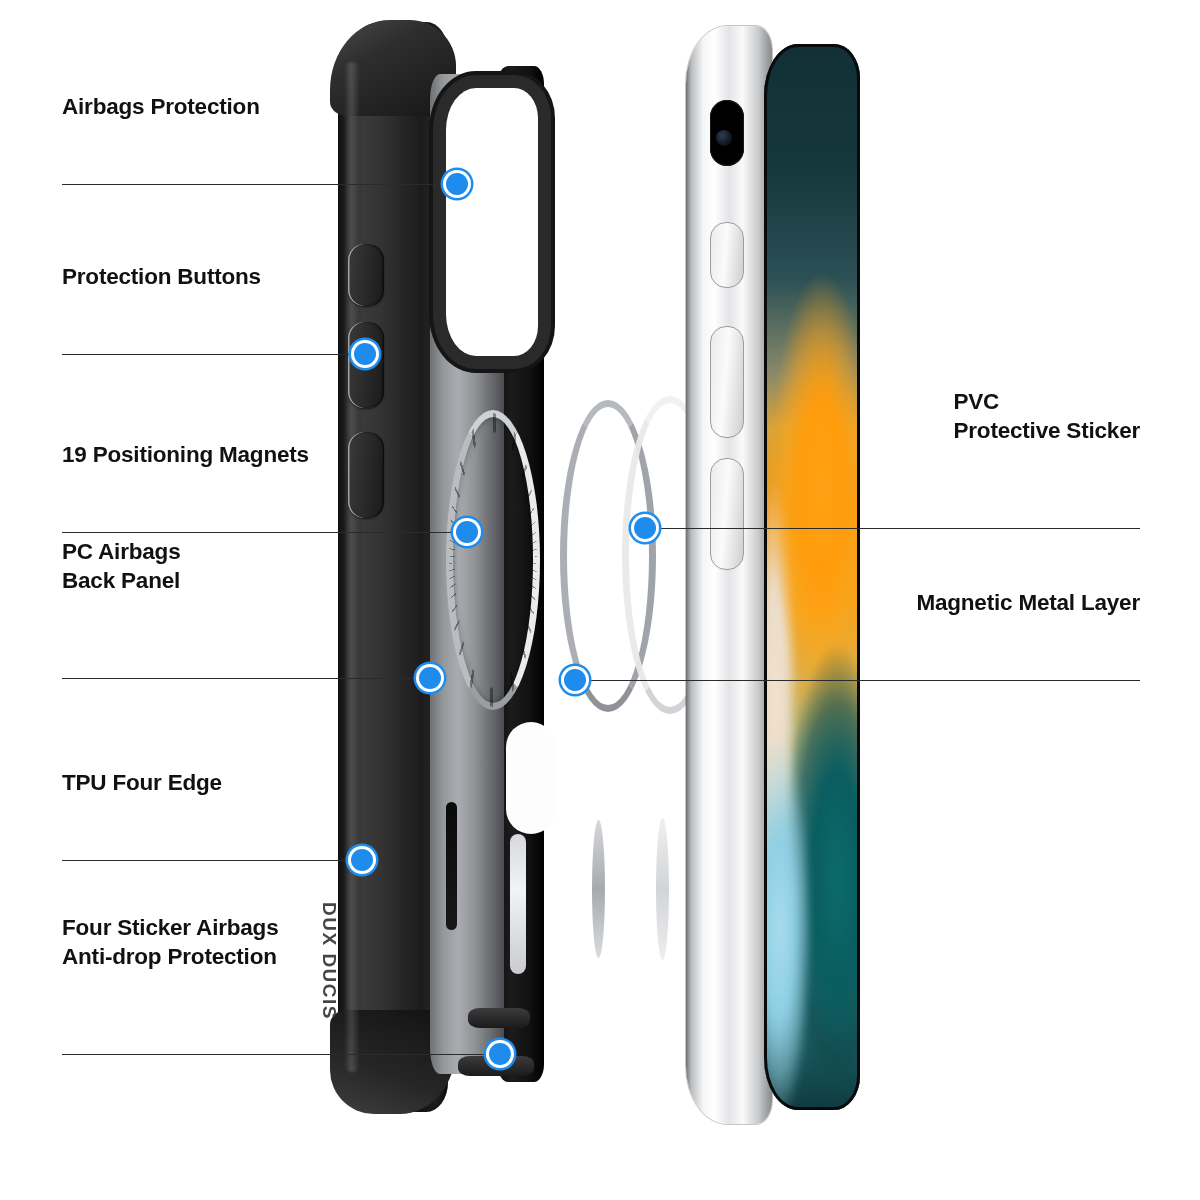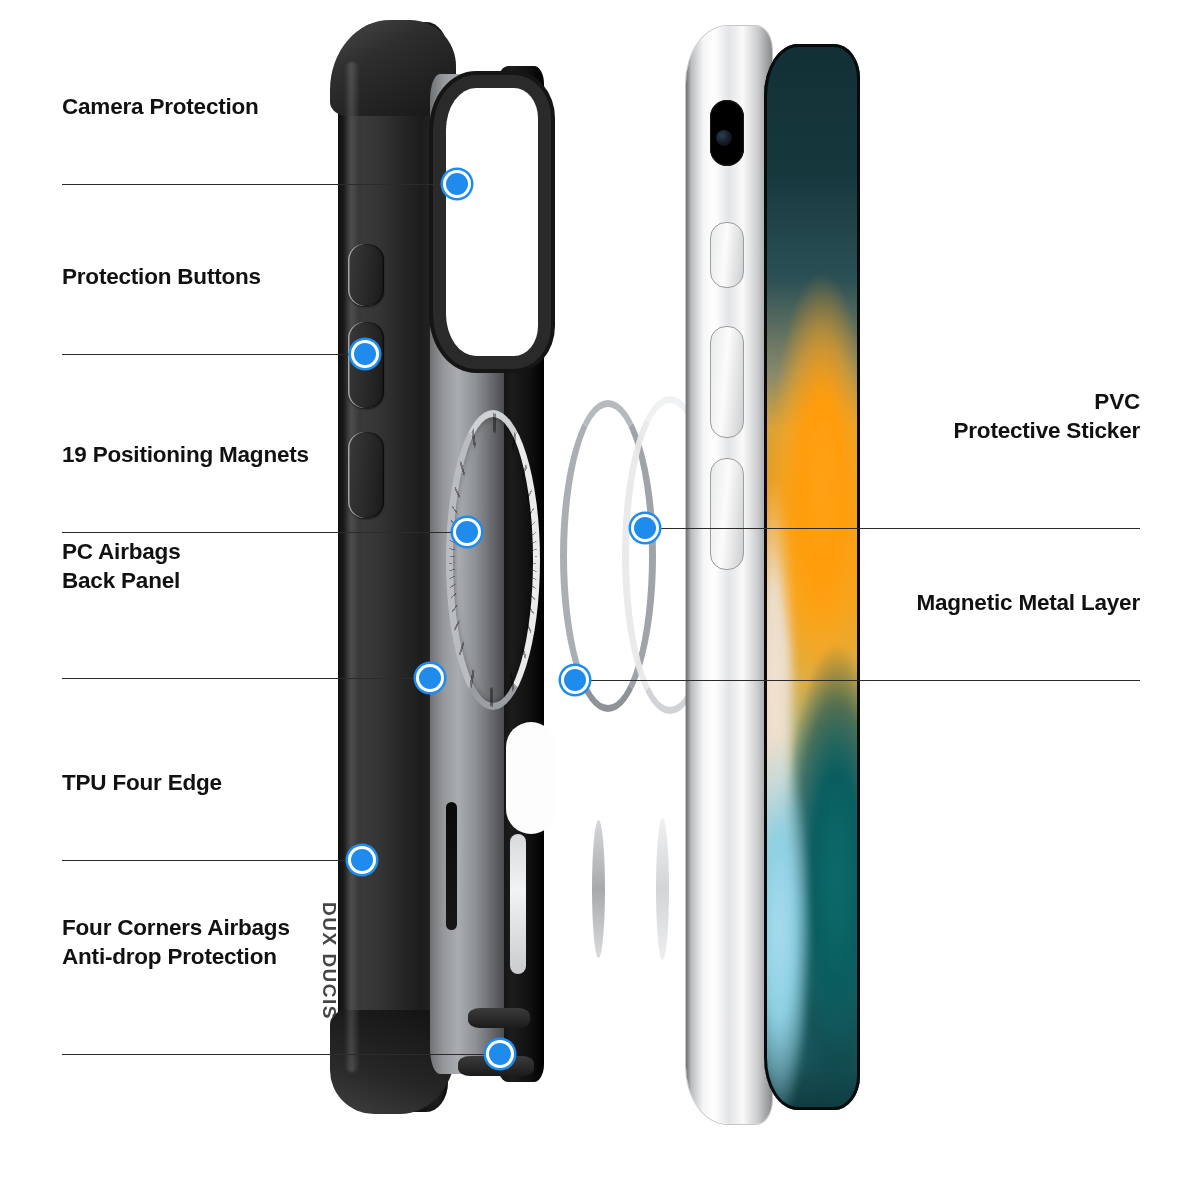--- a/index.html
+++ b/index.html
@@ -17,21 +17,21 @@
   .callout .ctext {
     position:absolute;
     font-size:22.5px;
     font-weight:700;
     color:#111111;
     line-height:1.30;
     letter-spacing:-0.2px;
     white-space:pre-line;
   }
   .callout.left .ctext { left:0; bottom:5px; text-align:left; }
-  .callout.right .ctext { right:0; bottom:5px; text-align:right; }
+  .callout.right .ctext { right:0; bottom:5px; text-align:left; }
 
   .leader {
     position:absolute;
     height:0;
     border-top:1.3px solid #2b2b2b;
   }
 
   
   .marker {
     position:absolute;
@@ -335,21 +335,21 @@
       <div class="wp-orange"></div>
       <div class="wp-teal"></div>
       <div class="wp-lightblue"></div>
       <div class="screen-bezel"></div>
     </div>
     <div class="dynamic-island"></div>
     <div class="di-lens"></div>
   </div>
 
   <div class="callout left" style="left:62px; top:126px; width:400px;">
-    <div class="ctext">Camera Protection</div>
+    <div class="ctext">Airbags Protection</div>
     <div class="leader" style="left:0; top:58px; width:395px;"></div>
     <div class="marker" style="left:395px; top:58px;"></div>
   </div>
 
   <div class="callout left" style="left:62px; top:296px; width:308px;">
     <div class="ctext">Protection Buttons</div>
     <div class="leader" style="left:0; top:58px; width:303px;"></div>
     <div class="marker" style="left:303px; top:58px;"></div>
   </div>
 
@@ -366,21 +366,21 @@
     <div class="marker" style="left:368px; top:78px;"></div>
   </div>
 
   <div class="callout left" style="left:62px; top:802px; width:305px;">
     <div class="ctext">TPU Four Edge</div>
     <div class="leader" style="left:0; top:58px; width:300px;"></div>
     <div class="marker" style="left:300px; top:58px;"></div>
   </div>
 
   <div class="callout left" style="left:62px; top:976px; width:443px;">
-    <div class="ctext">Four Corners Airbags
+    <div class="ctext">Four Sticker Airbags
 Anti-drop Protection</div>
     <div class="leader" style="left:0; top:78px; width:438px;"></div>
     <div class="marker" style="left:438px; top:78px;"></div>
   </div>
 
   <div class="callout right" style="left:640px; top:450px; width:500px;">
     <div class="ctext">PVC
 Protective Sticker</div>
     <div class="leader" style="left:5px; top:78px; width:495px;"></div>
     <div class="marker" style="left:5px; top:78px;"></div>

